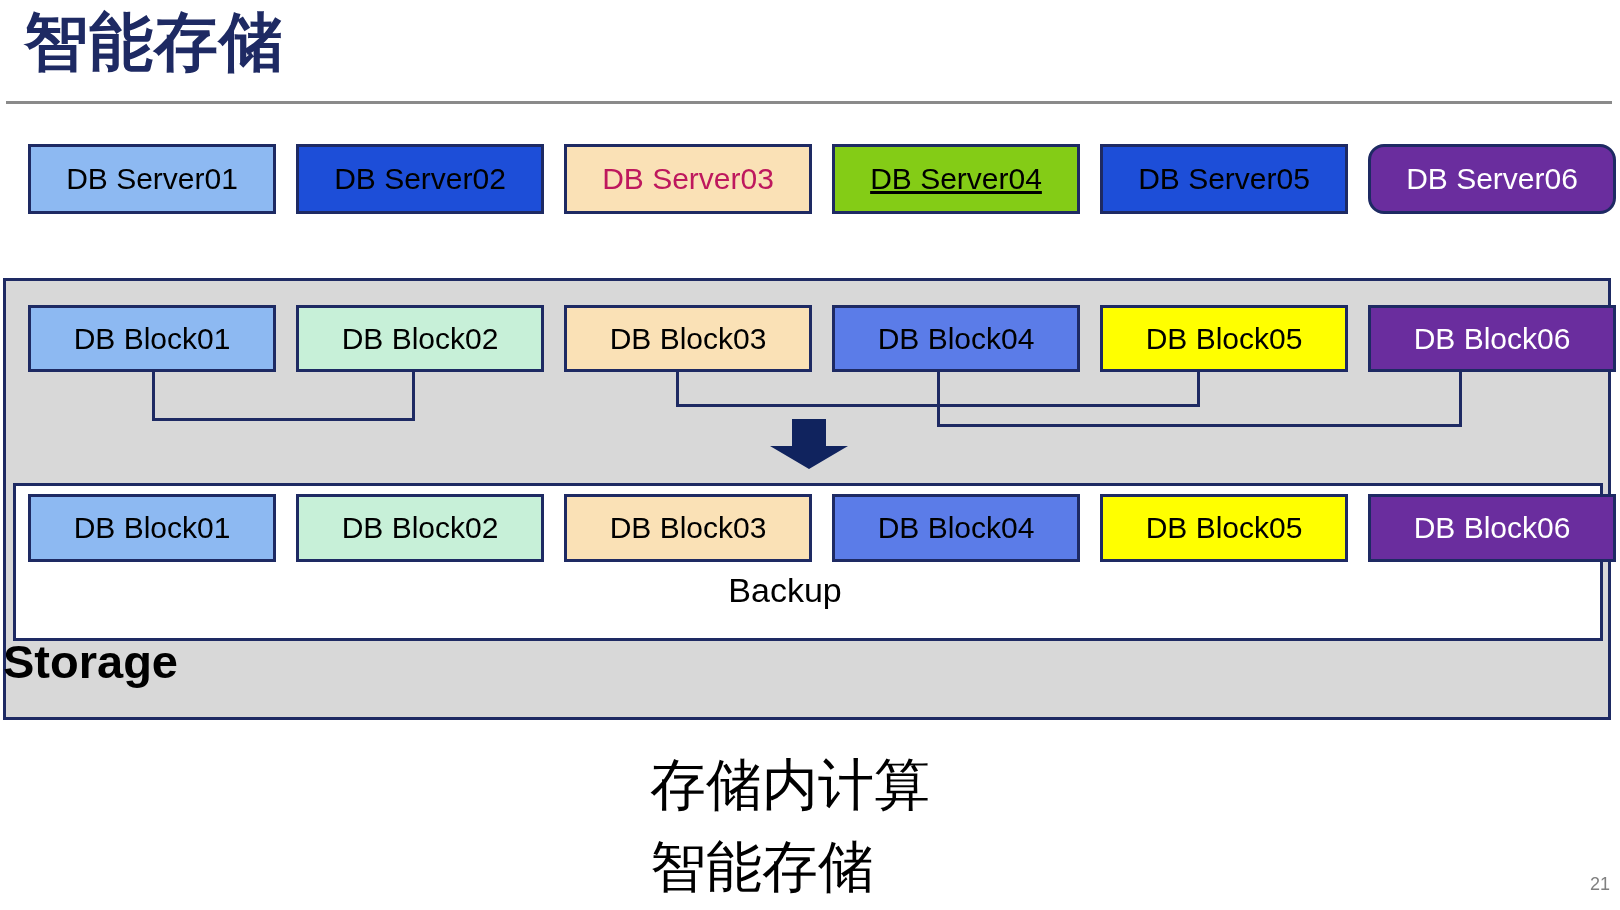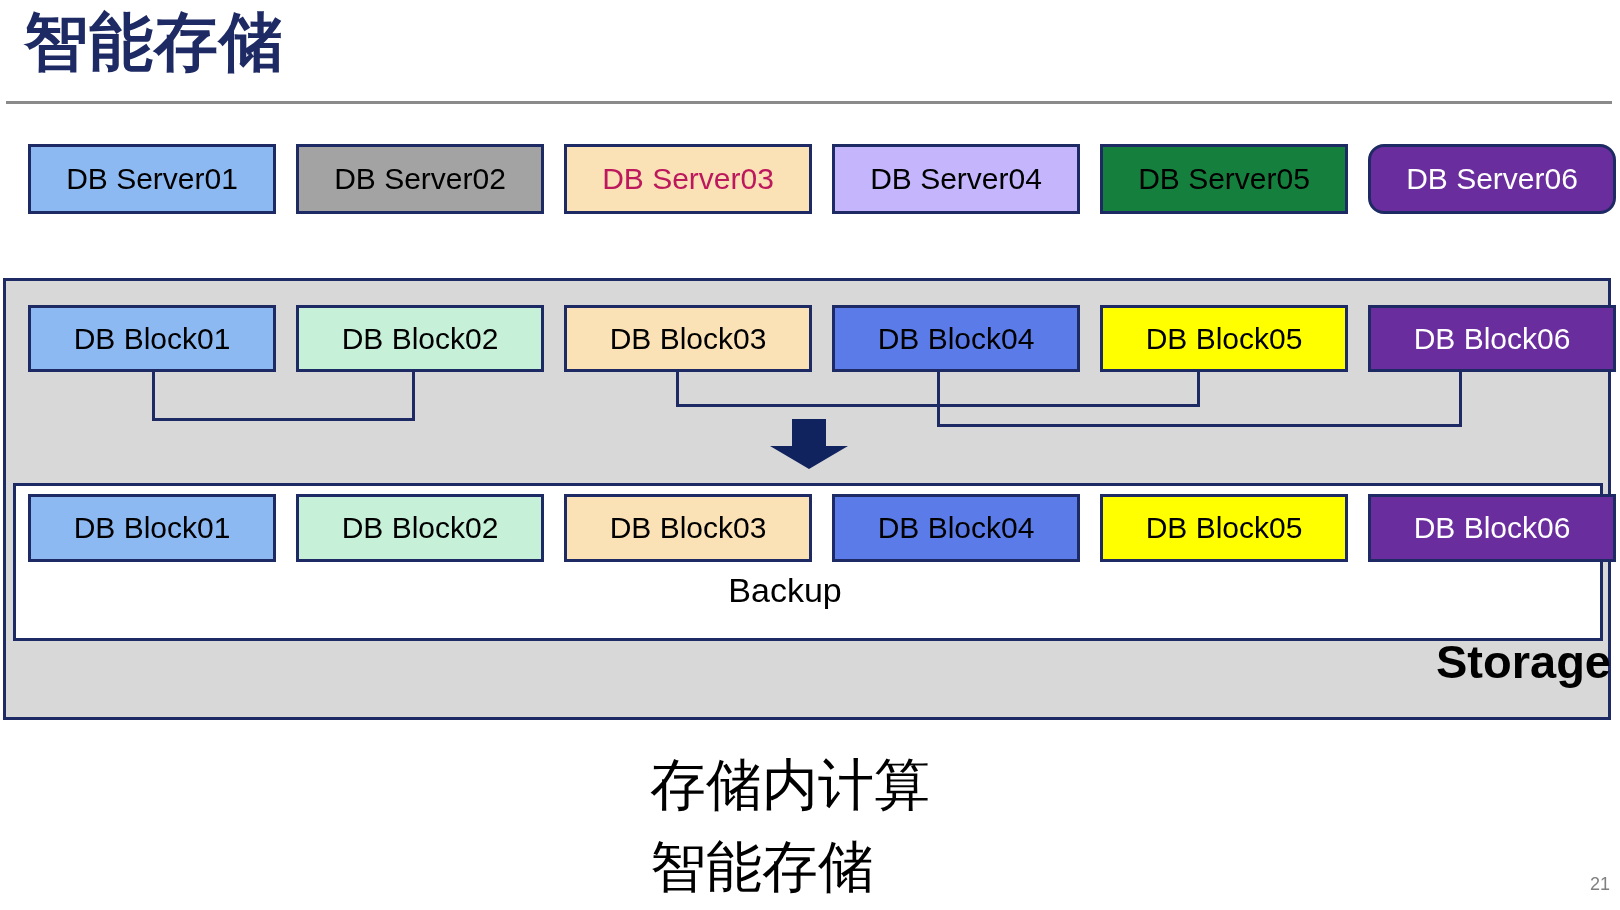--- a/index.html
+++ b/index.html
@@ -46,44 +46,44 @@
   }
   .bracket-a{left:152px;top:372px;width:263px;height:49px;}
   .bracket-b{left:676px;top:372px;width:524px;height:35px;}
   .bracket-c{left:937px;top:372px;width:525px;height:55px;}
   .down-arrow{left:770px;top:419px;}
   .backup-label{
     left:13px;top:571px;width:1544px;text-align:center;
     font-size:34px;color:#000;
   }
   .storage-label{
-    left:3px;top:634px;width:1608px;text-align:right;
+    left:3px;top:634px;width:1608px;text-align:left;
     font-size:47px;font-weight:bold;color:#000;
   }
   .captions{
     left:650px;top:744px;width:700px;
     font-size:56px;line-height:82px;color:#000;
   }
   .page-number{
     left:1560px;top:874px;width:50px;text-align:right;
     font-size:18px;color:#808080;
   }
 </style>
 </head>
 <body>
 
 <div class="abs title">智能存储</div>
 <div class="abs divider"></div>
 
 <div class="abs row row-servers" id="row-servers">
     <div class="box" style="background: rgb(141, 185, 242); color: rgb(0, 0, 0);">DB Server01</div>
-    <div class="box" style="background: #a3a3a3; color: rgb(0, 0, 0);">DB Server02</div>
+    <div class="box" style="background: #1d4ed8; color: rgb(0, 0, 0);">DB Server02</div>
     <div class="box" style="background: rgb(250, 225, 182); color: #be185d;">DB Server03</div>
-    <div class="box" style="background: #c4b5fd; color: rgb(0, 0, 0);">DB Server04</div>
-    <div class="box" style="background: #15803d; color: rgb(0, 0, 0);">DB Server05</div>
+    <div class="box" style="background: #84cc16; color: rgb(0, 0, 0); text-decoration: underline;">DB Server04</div>
+    <div class="box" style="background: #1d4ed8; color: rgb(0, 0, 0);">DB Server05</div>
     <div class="box" style="background: rgb(106, 45, 158); color: rgb(255, 255, 255); border-radius: 16px;">DB Server06</div>
   </div>
 
 <div class="abs outer-box"></div>
 
 <div class="abs bracket bracket-a"></div>
 <div class="abs bracket bracket-b"></div>
 <div class="abs bracket bracket-c"></div>
 
 <div class="abs row row-blocks-top" id="row-blocks-top">

